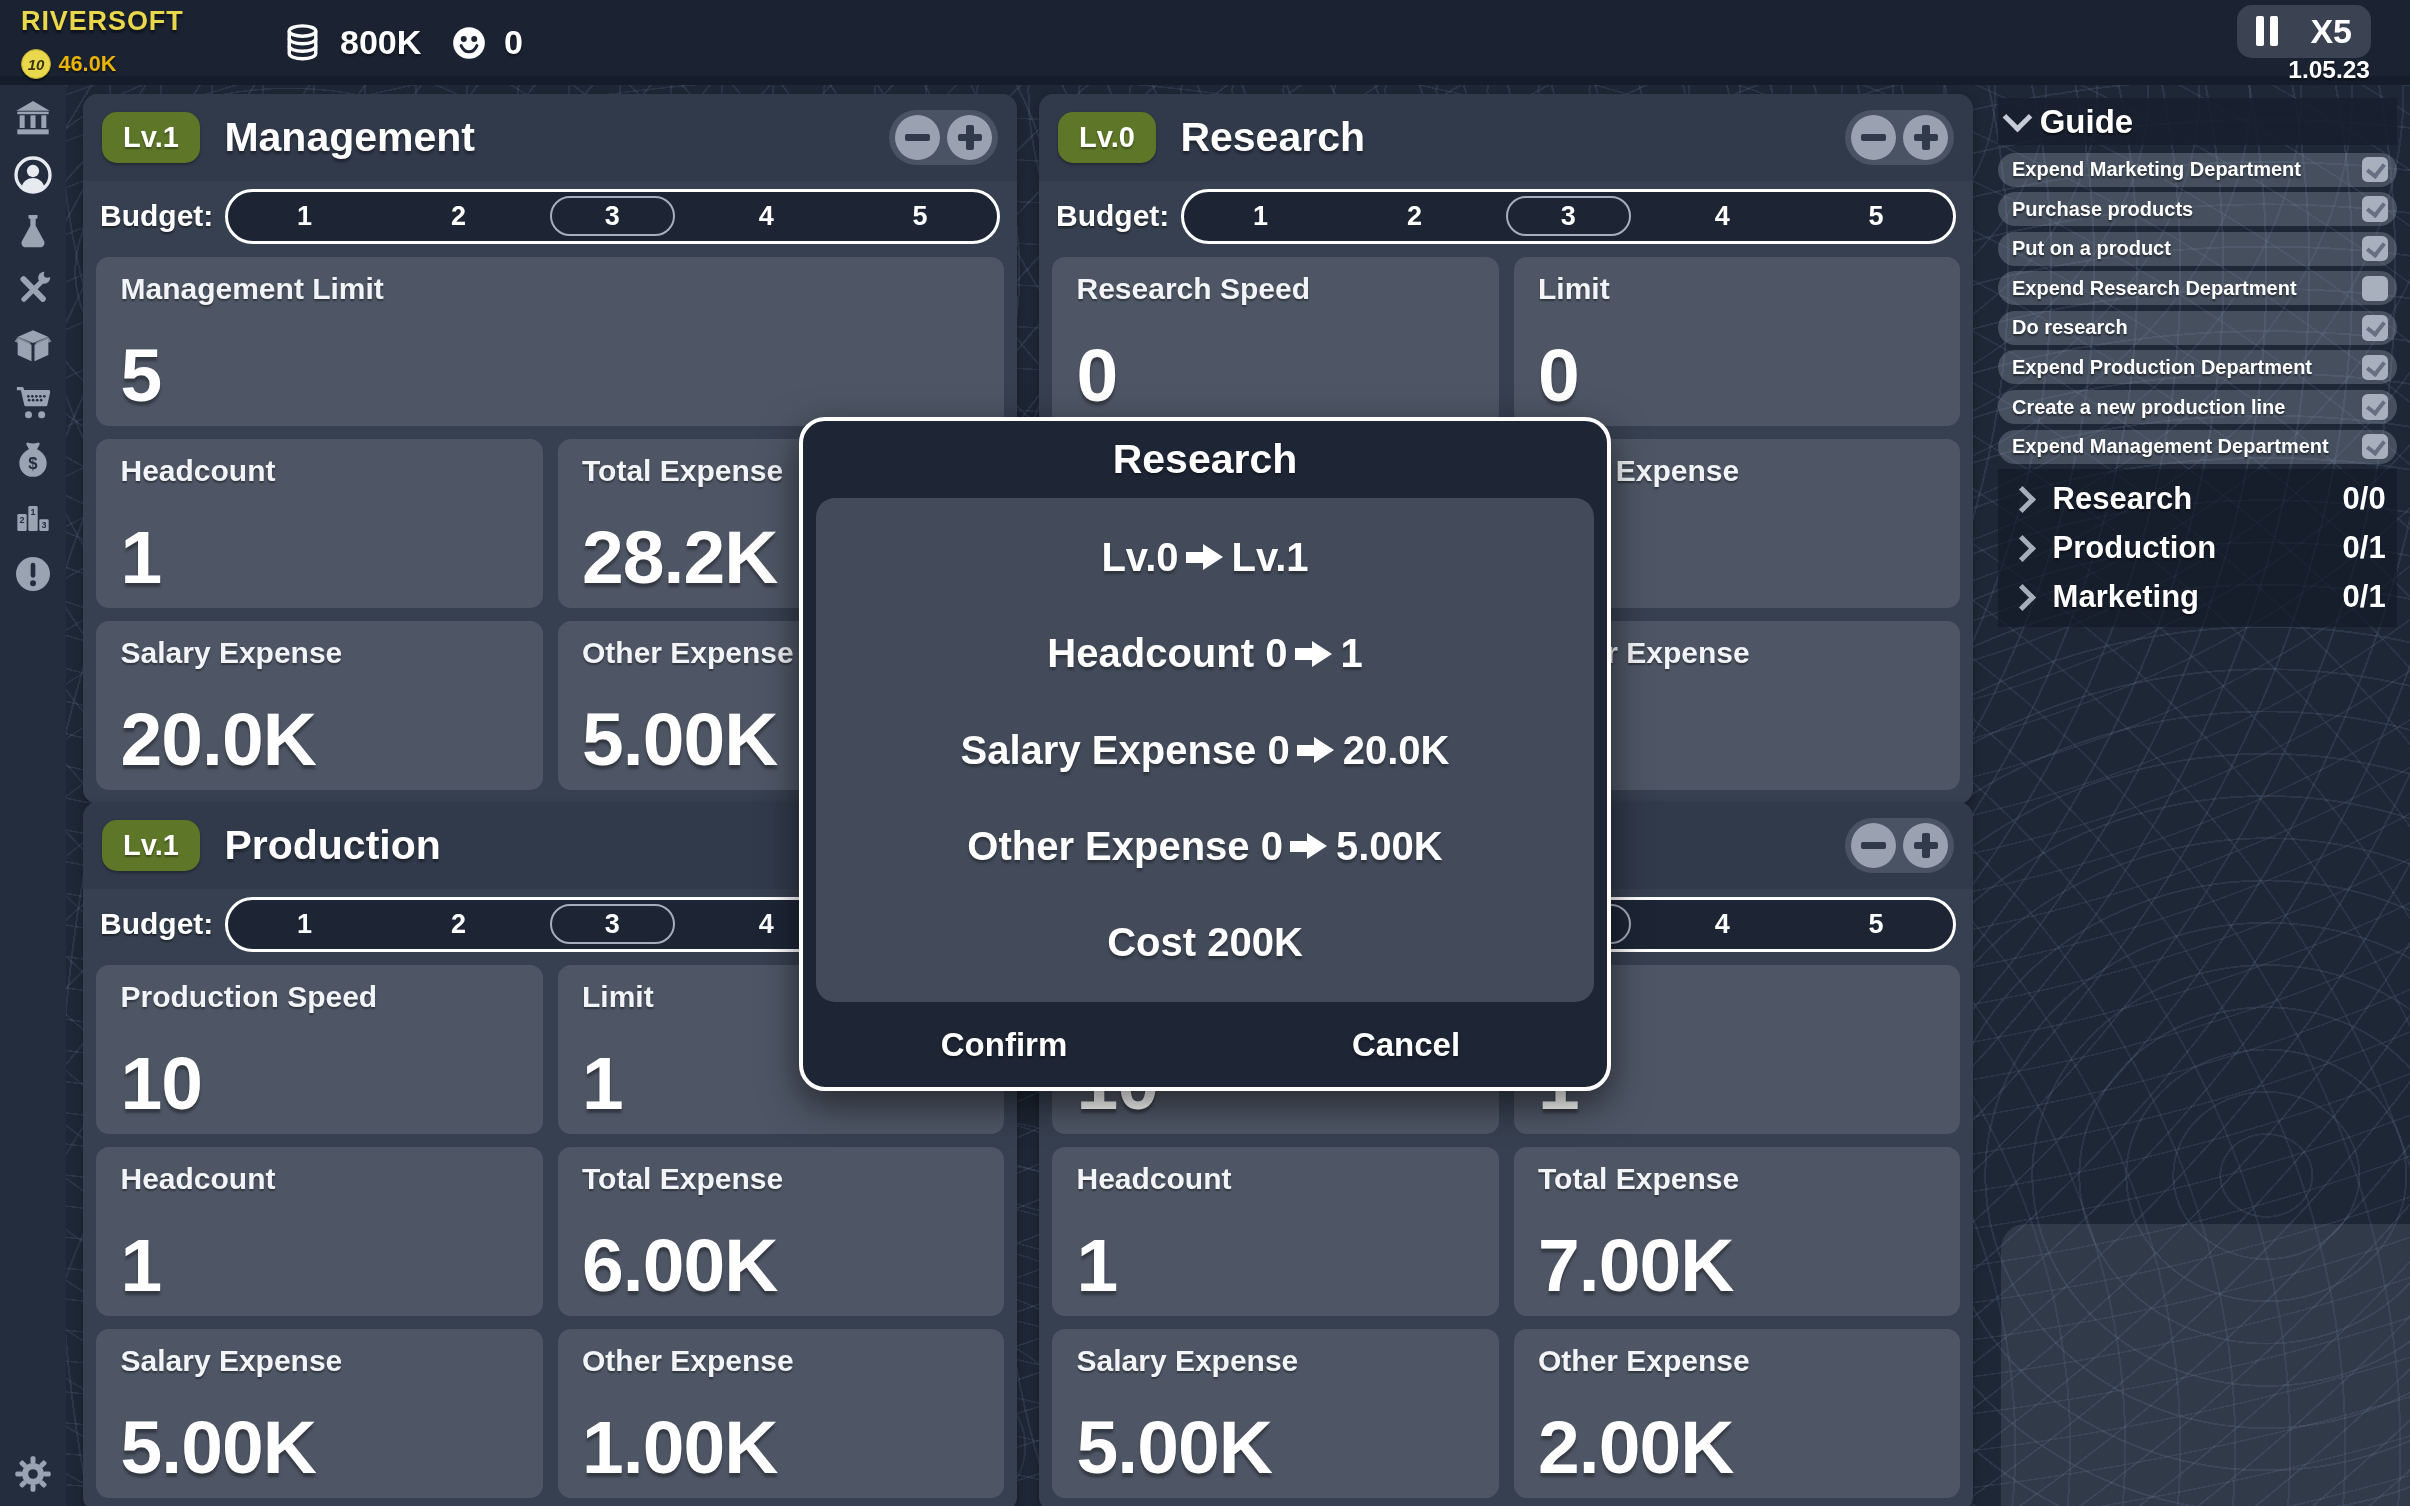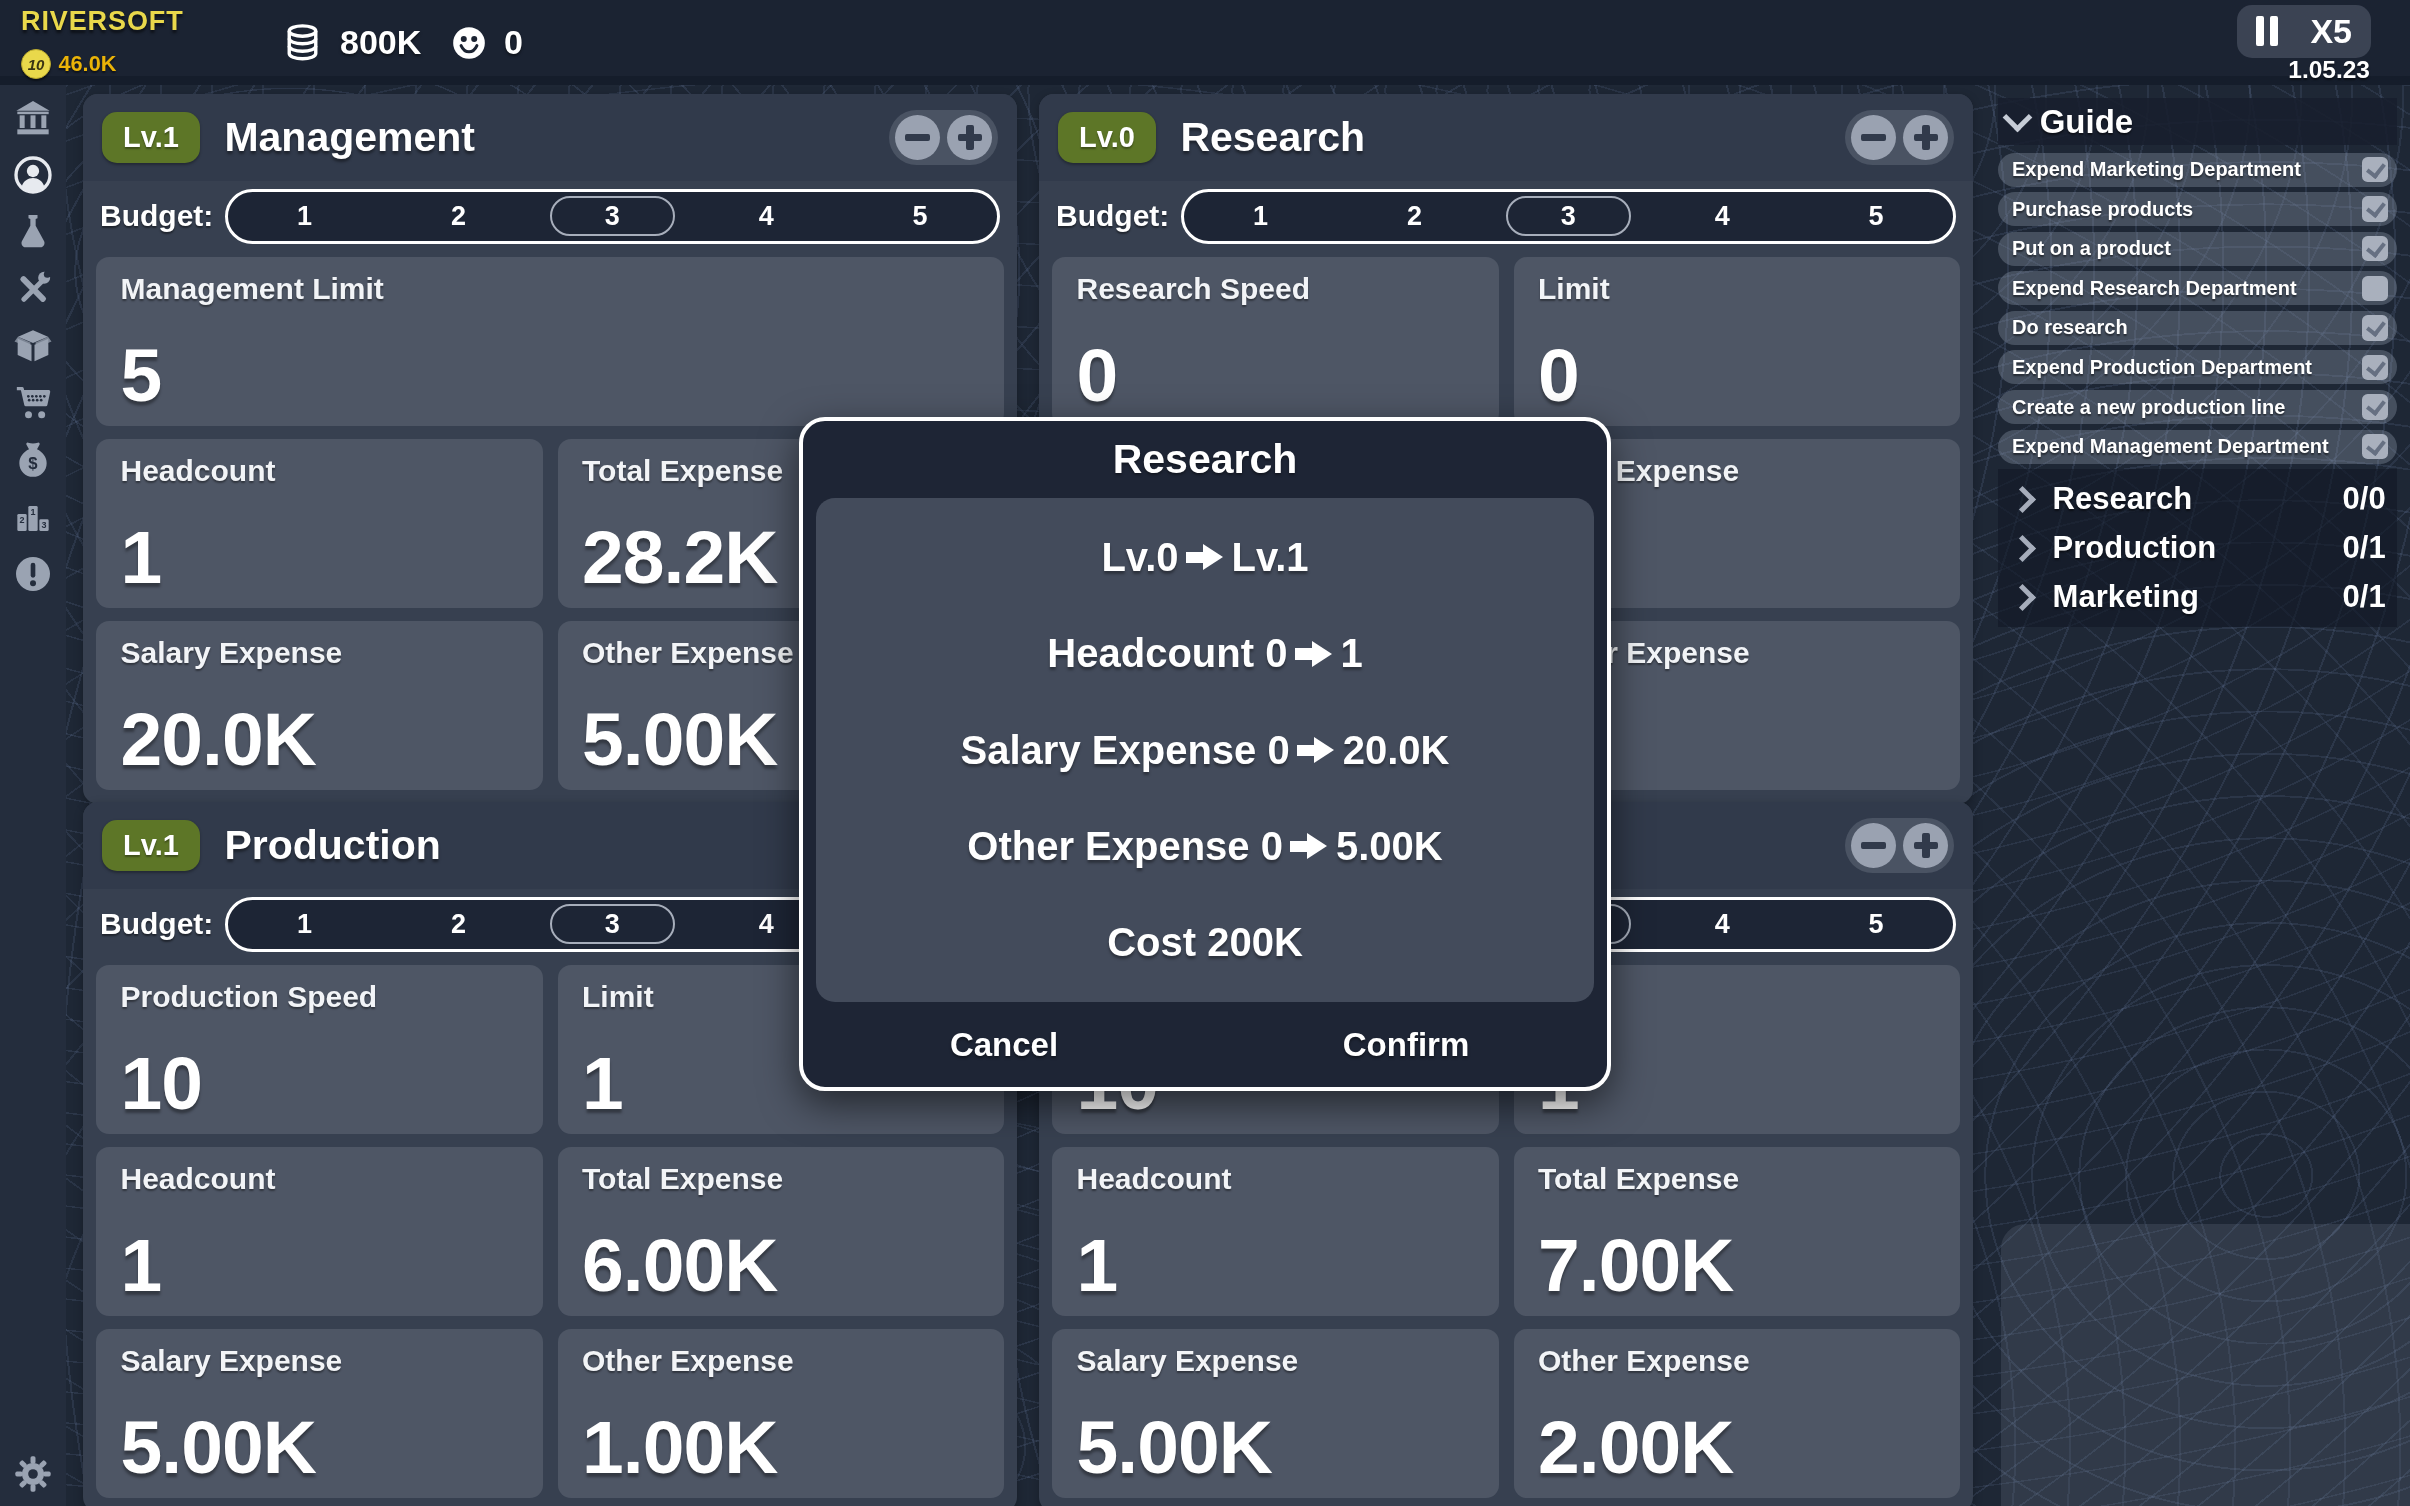--- a/index.html
+++ b/index.html
@@ -577,19 +577,19 @@
           <span>20.0K</span>
         </div>
         <div class="m-line">
           <span>Other Expense 0</span>
           <span class="arrow"></span>
           <span>5.00K</span>
         </div>
         <div class="m-line">Cost 200K</div>
       </div>
     <div class="m-footer">
+      <button class="m-btn">Confirm</button>
       <button class="m-btn">Cancel</button>
-      <button class="m-btn">Confirm</button>
     </div>
   </div>
 
 </div>
 
 
 </body></html>

